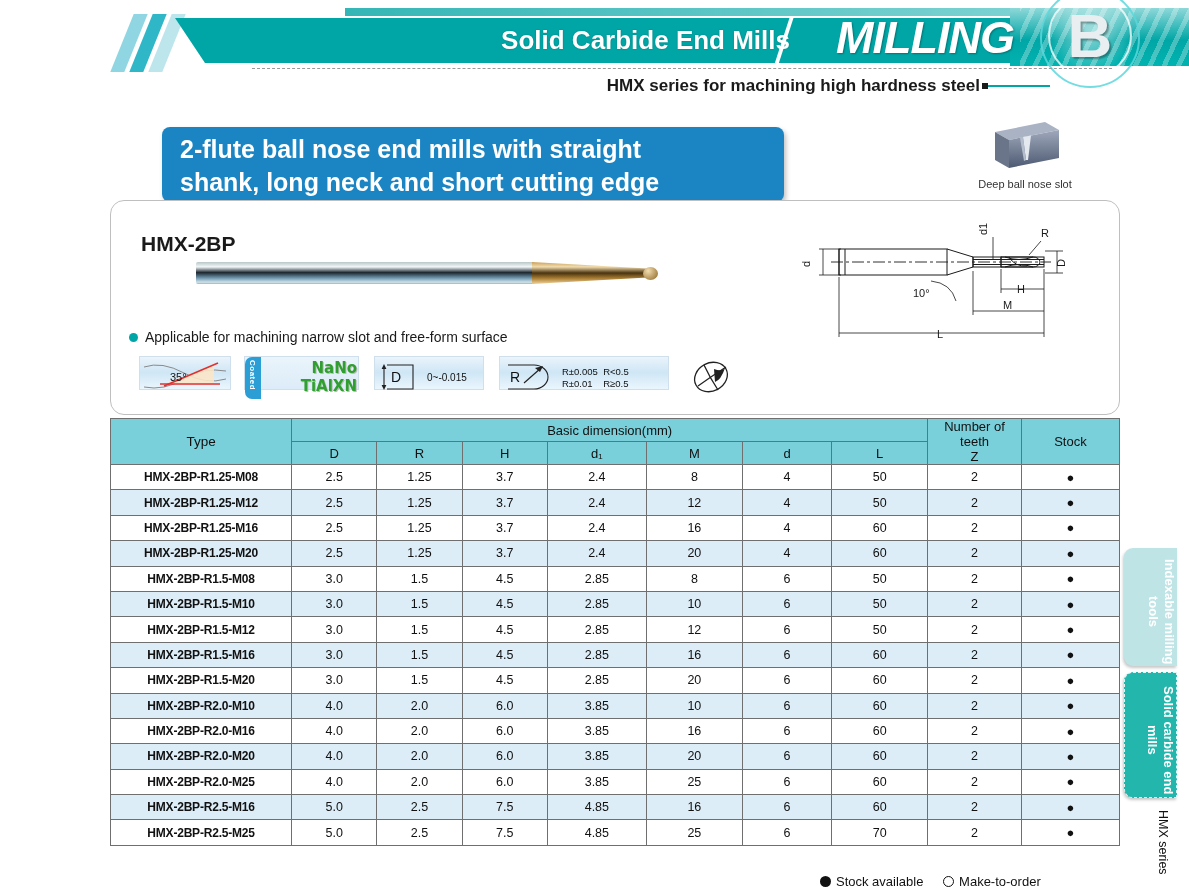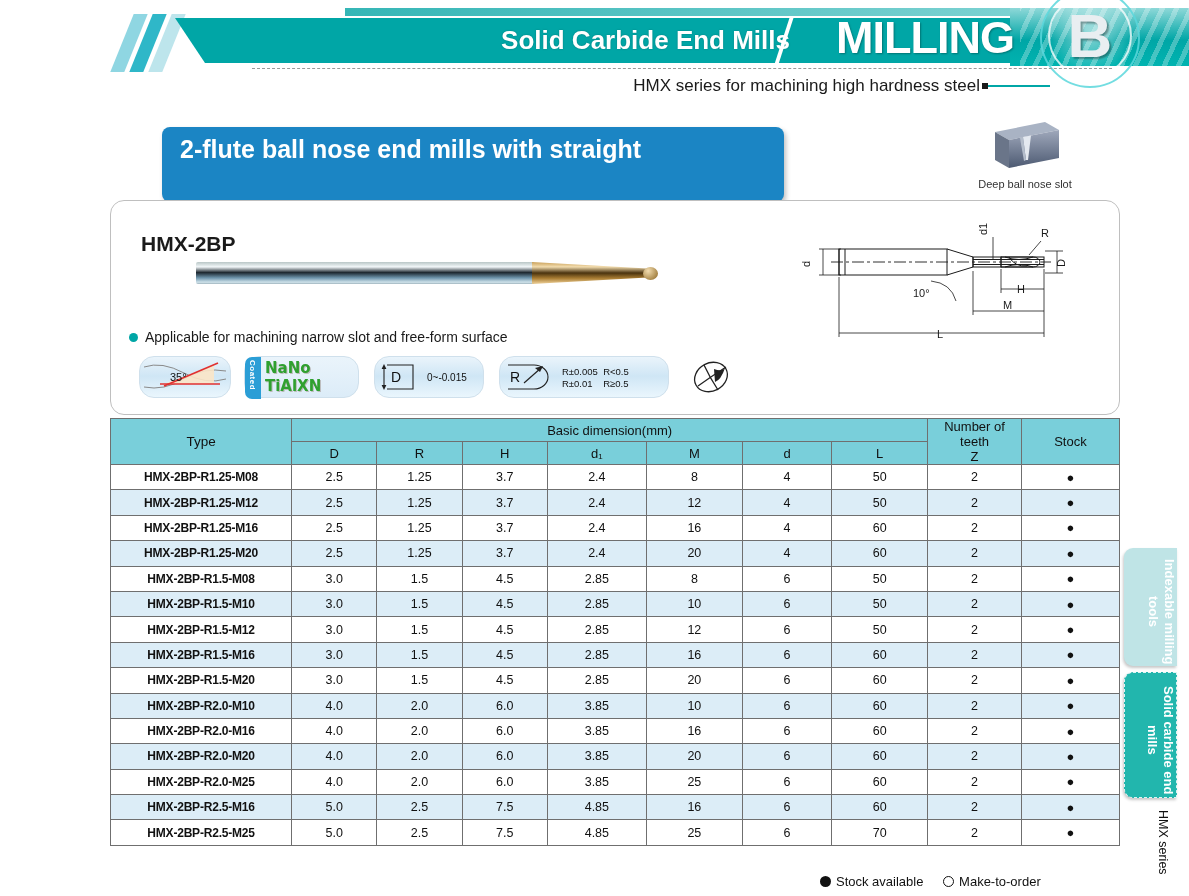--- a/index.html
+++ b/index.html
@@ -42,21 +42,21 @@
 
   .hdr-title {
     position:absolute; left:430px; top:20px; width:360px; height:40px;
     font-size:26px; font-weight:bold; color:#ffffff; line-height:40px;
     text-align:right;
     text-shadow: 0 0 2px rgba(0,0,0,.25);
   }
   .hdr-milling {
     position:absolute; left:800px; top:10px; width:250px; height:56px;
     font-size:45px; font-weight:bold; color:#ffffff; line-height:56px;
-    letter-spacing:-1px; text-align:center;
+    font-style:italic; letter-spacing:-1px; text-align:center;
     text-shadow: 1px 1px 2px rgba(0,0,0,.30);
   }
   .hdr-slash {
     position:absolute; left:782px; top:18px; width:4px; height:46px;
     background:#ffffff; transform:skewX(-18deg);
   }
   .badge-circle {
     position:absolute; left:1045px; top:-8px; width:90px; height:90px;
     border-radius:50%;
     background:radial-gradient(circle at 50% 45%, rgba(255,255,255,.55), rgba(255,255,255,0) 62%);
@@ -70,21 +70,21 @@
     position:absolute; left:1060px; top:0px; width:60px; height:72px;
     font-size:62px; font-weight:bold; color:#e9eef1; line-height:72px;
     text-align:center; text-shadow:2px 2px 2px rgba(0,0,0,.35);
   }
   .hdr-dash {
     position:absolute; left:252px; top:68px; width:1110px; height:1px;
     border-top:1px dashed #9a9a9a; width:860px;
   }
   .hdr-sub {
     position:absolute; left:380px; top:74px; width:600px; height:24px;
-    font-size:17px; font-weight:normal; color:#1a1a1a; line-height:24px; text-align:right;
+    font-size:17px; font-weight:bold; color:#1a1a1a; line-height:24px; text-align:right;
   }
   .hdr-sub-lead { position:absolute; left:988px; top:85px; width:62px; height:2px; background:#00a6a6; }
   .hdr-sub-dot  { position:absolute; left:982px; top:83px; width:6px; height:6px; background:#1a1a1a; }
 
   
   #title-box {
     position:absolute; left:133px; top:127px; width:622px; height:75px;
     background:#1b85c4; border-radius:8px;
     box-shadow:2px 3px 5px rgba(0,0,0,.25);
     padding:6px 18px 0 18px;
@@ -124,38 +124,38 @@
     background:radial-gradient(circle at 35% 30%, #f3ddb0, #8a6420);
   }
 
   
   #applic { position:absolute; left:18px; top:128px; font-size:14px; color:#1a1a1a; }
   #applic .dot { display:inline-block; width:9px; height:9px; border-radius:50%; background:#00a6a6; margin-right:7px; }
 
   
   #features { position:absolute; left:28px; top:155px; width:560px; height:46px; }
   .fbadge {
-    position:absolute; top:0; height:42px; border-radius:15px;
+    position:absolute; top:0; height:34px; border-radius:0;
     background:linear-gradient(180deg,#eaf4fb 0%,#cfe6f5 48%,#eaf6fd 100%);
     border:1px solid #cfe0ec;
   }
   .f1 { left:0px;   width:92px; }
   .f2 { left:105px; width:115px; background:linear-gradient(180deg,#eaf4fb,#dcecf8); }
   .f3 { left:235px; width:110px; }
   .f4 { left:360px; width:170px; }
   .f5 { left:545px; width:62px; background:transparent; border:none; }
   .coated-tab {
     position:absolute; left:0; top:0; width:16px; height:42px; background:#2b9ed6;
     border-radius:7px 0 0 7px; color:#fff; font-size:8px; font-weight:bold;
   }
   .coated-tab span { display:block; transform:rotate(90deg); transform-origin:left top;
     position:absolute; left:12px; top:3px; white-space:nowrap; letter-spacing:.5px; }
   .nano {
     position:absolute; left:20px; top:2px; width:92px; height:38px;
-    font-size:15px; font-weight:bold; line-height:18px; text-align:left;
+    font-size:15px; font-weight:bold; line-height:18px; text-align:right;
     color:#2fa02f; text-shadow:1px 1px 0 #bbb;
     font-family:"DejaVu Sans", sans-serif;
   }
   .ftext { position:absolute; font-size:10px; color:#111; line-height:11px; }
   .f3txt { left:48px; top:15px; font-size:10px; }
   .f4txt { left:62px; top:9px; font-size:9.5px; line-height:12px; white-space:nowrap;}
 
   
   #drawing { position:absolute; left:690px; top:20px; width:310px; height:125px; }
 
@@ -229,20 +229,21 @@
   <div class="badge-letter">B</div>
 
   <div class="hdr-dash"></div>
   <div class="hdr-sub">HMX series for machining high hardness steel</div>
   <div class="hdr-sub-lead"></div>
   <div class="hdr-sub-dot"></div>
 </div>
 
 <div id="title-box">
   <div class="line">2-flute ball nose end mills with straight</div>
+  <div class="line">shank, long neck and short cutting edge</div>
 </div>
 
 <div id="slot-icon">
   <svg width="76" height="52" viewBox="0 0 76 52">
     <defs>
       <linearGradient id="blkA" x1="0" y1="0" x2="0" y2="1">
         <stop offset="0" stop-color="#9fa8bb"></stop>
           <stop offset="1" stop-color="#4d5a72"></stop>
       </linearGradient>
       <linearGradient id="blkB" x1="0" y1="0" x2="1" y2="0">

